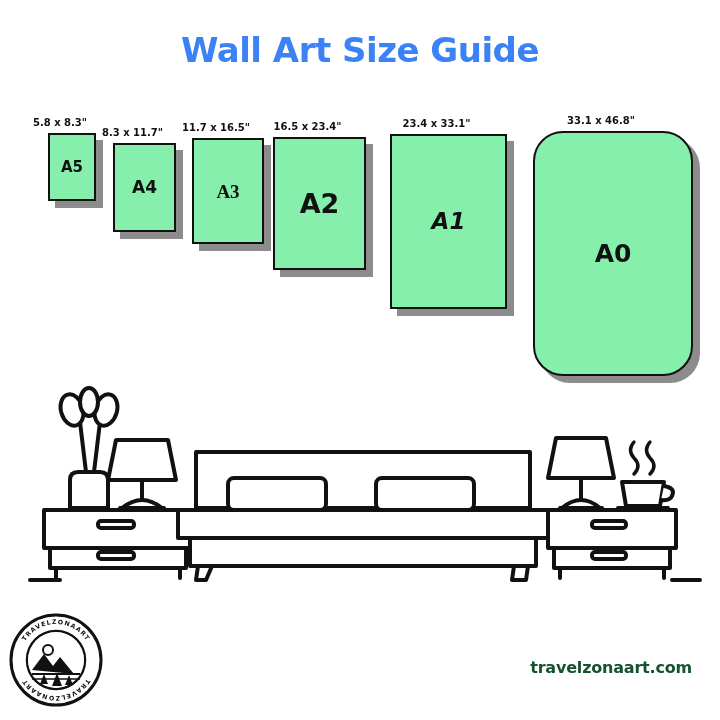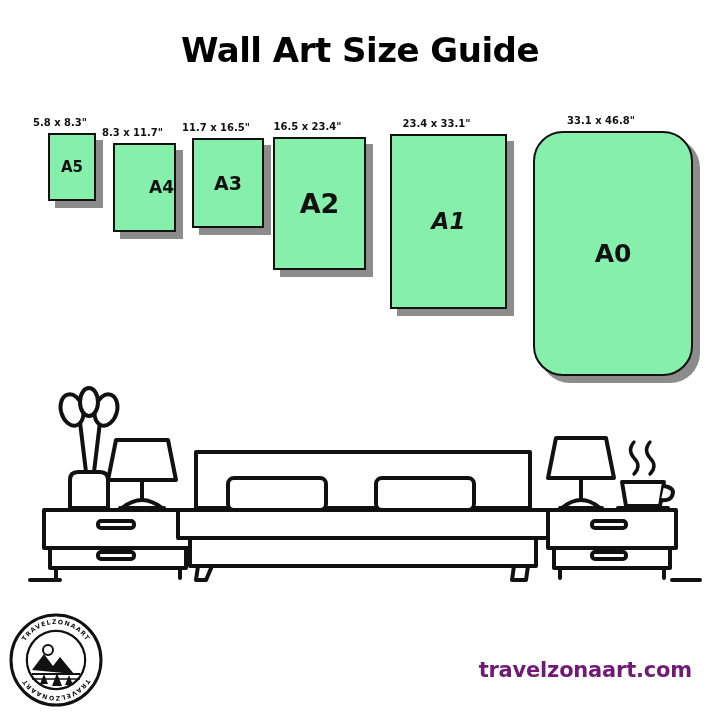--- a/index.html
+++ b/index.html
@@ -18,21 +18,21 @@
 
   .title {
     position: absolute;
     top: 30px;
     left: 0;
     width: 720px;
     text-align: center;
     font-size: 34px;
     font-weight: bold;
     letter-spacing: -0.5px;
-    color: #000000;
+    color: #3b82f6;
   }
 
   
   .frames {
     position: absolute;
     left: 0;
     top: 0;
     width: 720px;
     height: 400px;
   }
@@ -81,50 +81,50 @@
     position: absolute;
     left: 8px;
     top: 612px;
     width: 96px;
     height: 96px;
   }
   .site-url {
     position: absolute;
     right: 28px;
     top: 658px;
-    font-size: 21px;
-    font-weight: bold;
-    color: #701a75;
+    font-size: 16px;
+    font-weight: bold;
+    color: #14532d;
     letter-spacing: -0.2px;
   }
 </style>
 </head>
 <body>
 
 <div class="title">Wall Art Size Guide</div>
 
 <div class="frames">
 
   <div class="frame-wrap" id="f0" style="left: 36px; top: 133px; width: 48px; height: 68px;">
     <div class="frame-dim" style="top: -16px;">5.8 x 8.3"</div>
     <div class="frame-box" style="width: 48px; height: 68px;">
       <span class="frame-label" style="font-size: 15px;">A5</span>
     </div>
   </div>
 
   <div class="frame-wrap" id="f1" style="left: 101px; top: 143px; width: 63px; height: 89px;">
     <div class="frame-dim" style="top: -16px;">8.3 x 11.7"</div>
-    <div class="frame-box" style="width: 63px; height: 89px; justify-content: flex-end;">
+    <div class="frame-box" style="width: 63px; height: 89px;">
       <span class="frame-label" style="font-size: 17px;">A4</span>
     </div>
   </div>
 
   <div class="frame-wrap" id="f2" style="left: 180px; top: 138px; width: 72px; height: 106px;">
     <div class="frame-dim" style="top: -16px;">11.7 x 16.5"</div>
-    <div class="frame-box" style="width: 72px; height: 90px;">
+    <div class="frame-box" style="width: 72px; height: 106px; font-family: Liberation Serif, serif;">
       <span class="frame-label" style="font-size: 19px;">A3</span>
     </div>
   </div>
 
   <div class="frame-wrap" id="f3" style="left: 261px; top: 137px; width: 93px; height: 133px;">
     <div class="frame-dim" style="top: -16px;">16.5 x 23.4"</div>
     <div class="frame-box" style="width: 93px; height: 133px;">
       <span class="frame-label" style="font-size: 27px;">A2</span>
     </div>
   </div>

